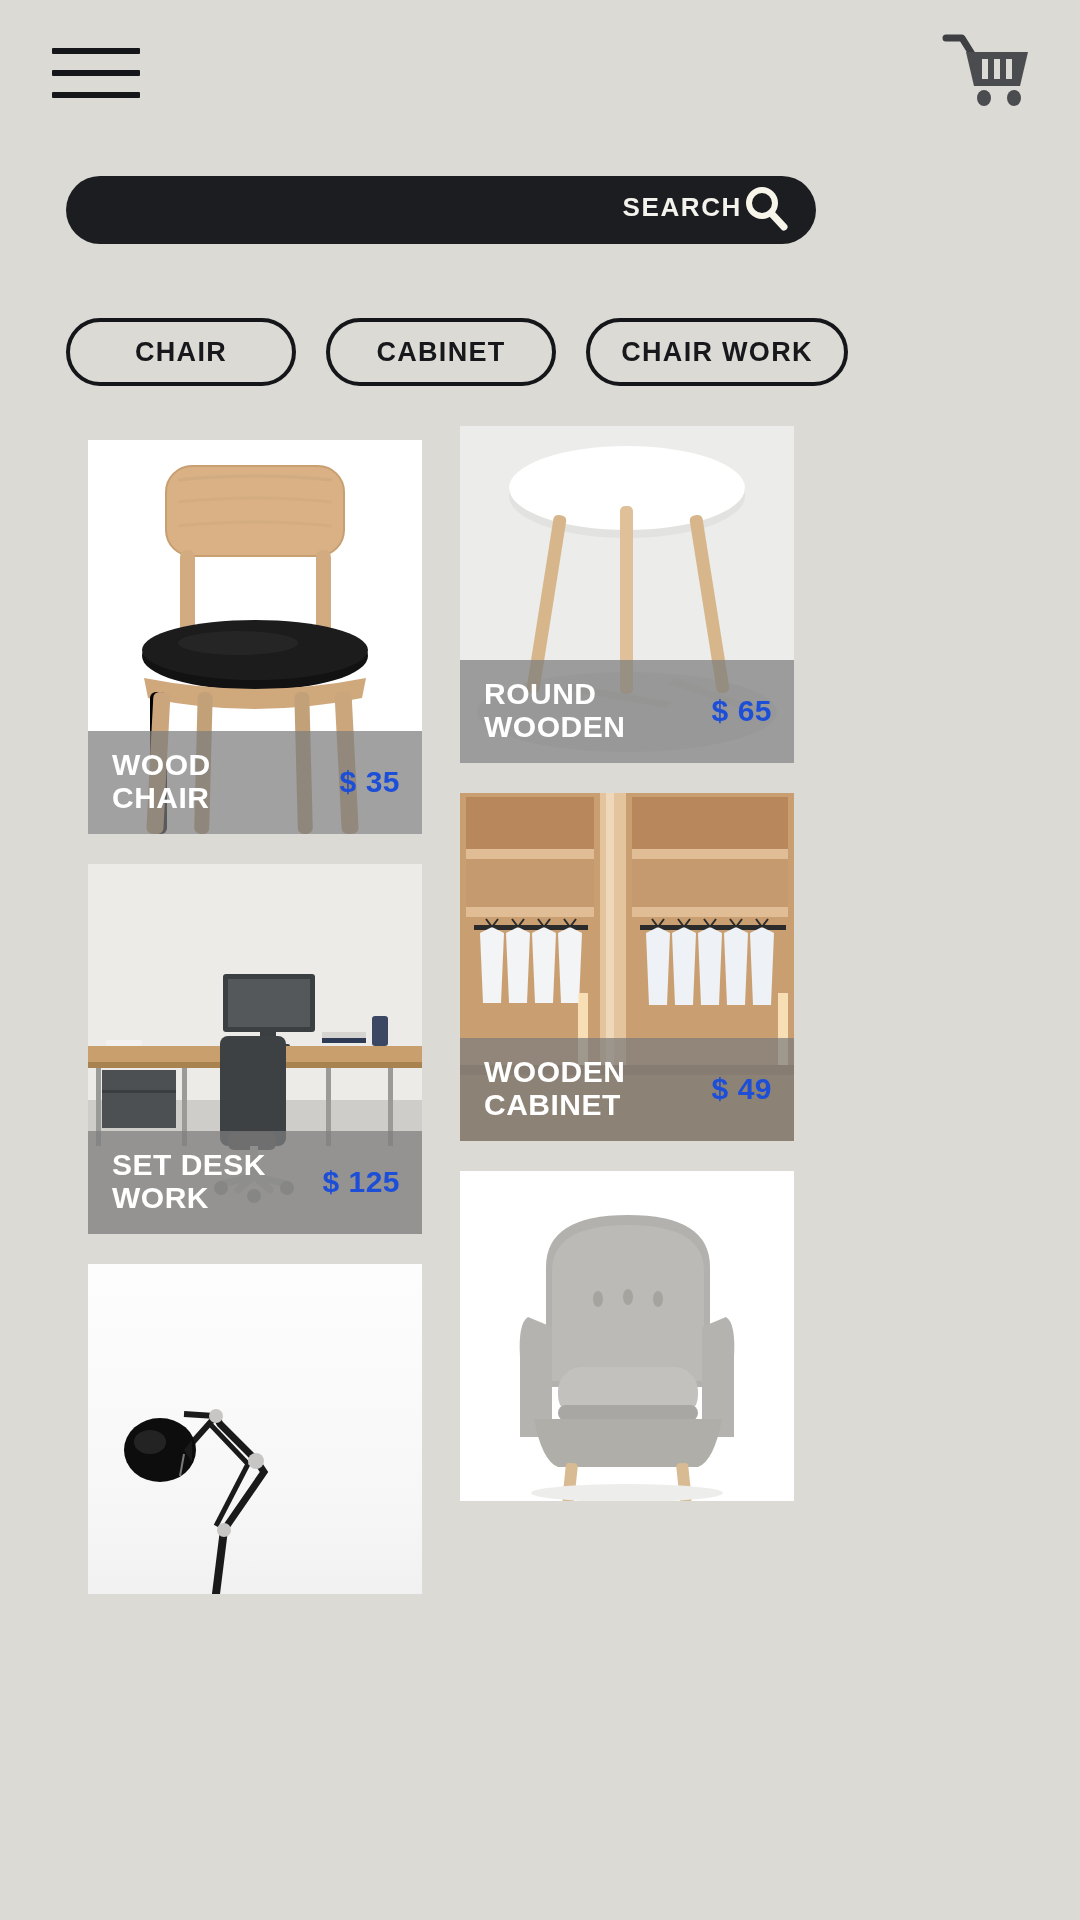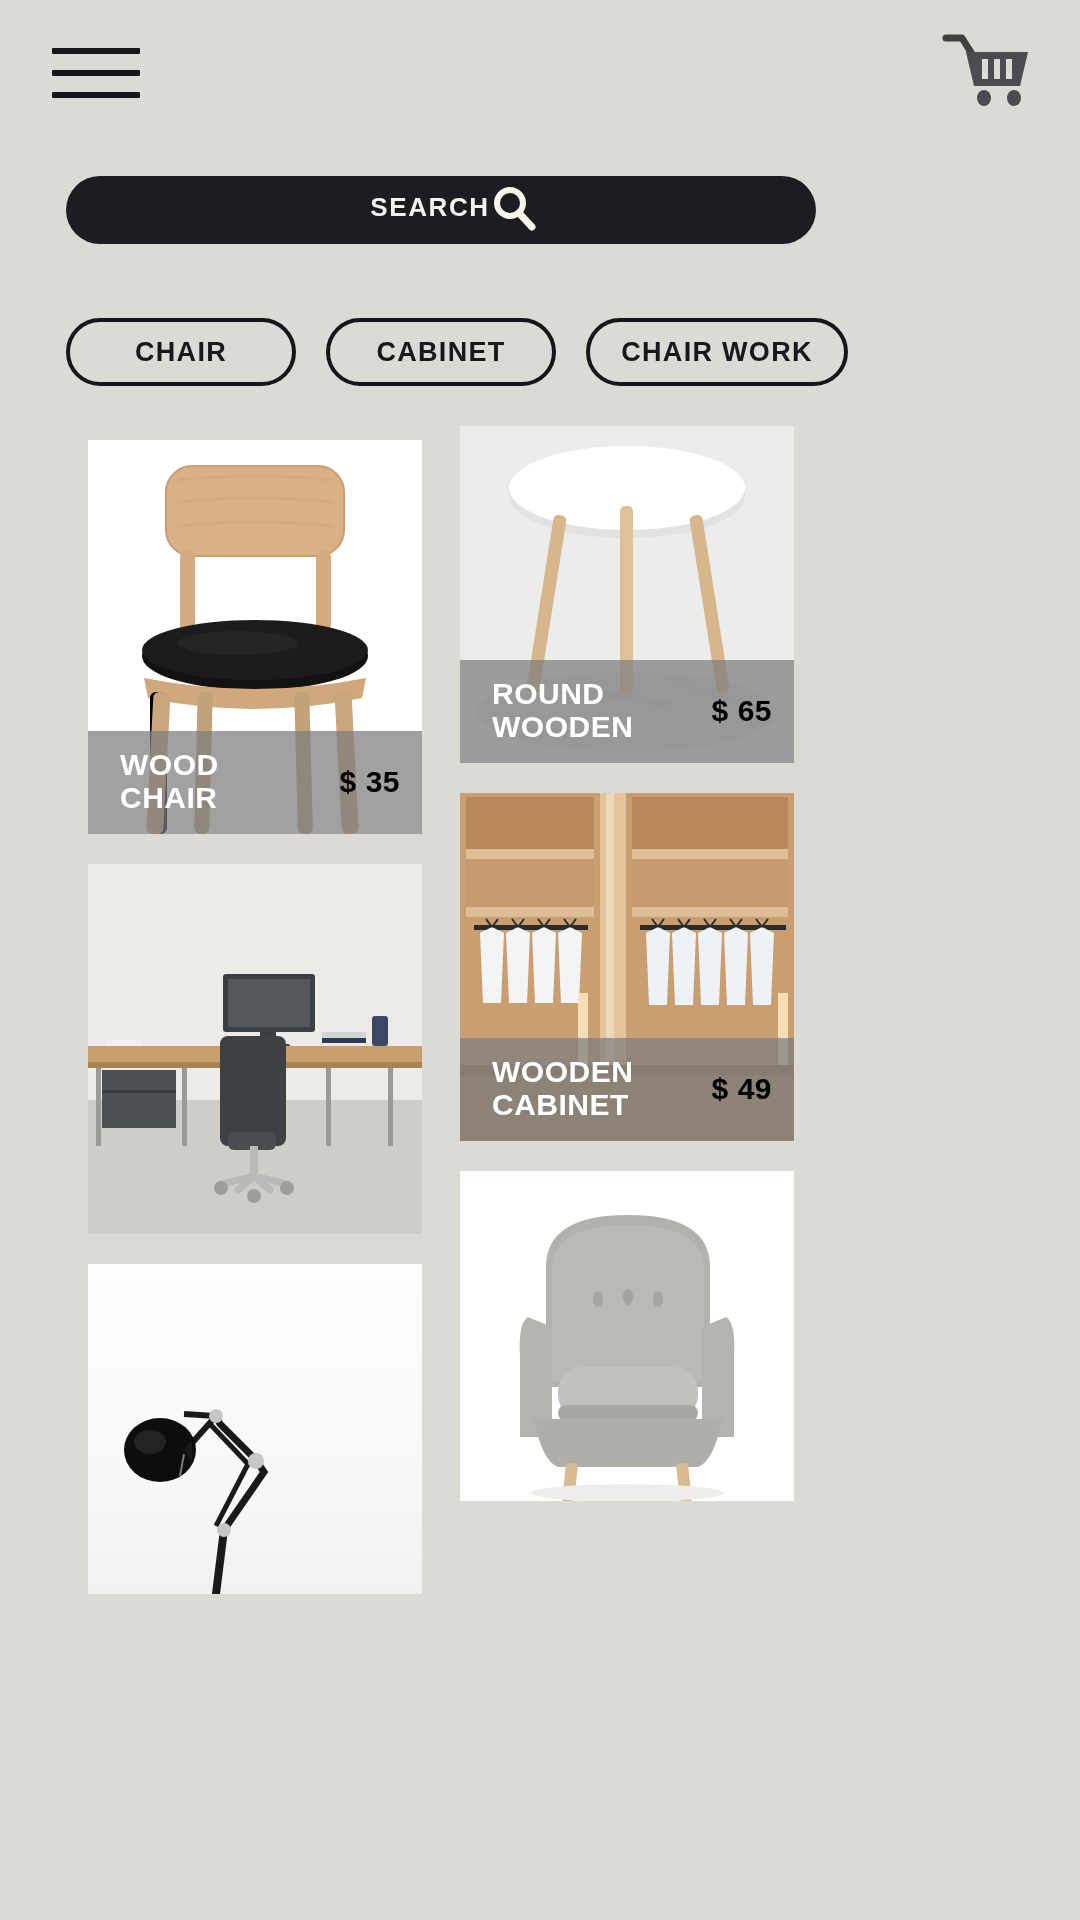--- a/index.html
+++ b/index.html
@@ -19,21 +19,21 @@
     cursor:pointer;
   }
   .hamburger span { display:block; width:88px; height:6px; background:#14161a; border-radius:1px; }
   .cart-icon { position:absolute; right:46px; top:34px; width:92px; height:72px; }
 
   
   .search-bar {
     position:absolute; left:66px; top:176px;
     width:750px; height:68px;
     background:#1b1d21; border-radius:34px;
-    display:flex; align-items:center; justify-content:center;
+    display:flex; align-items:center; justify-content:flex-end;
     padding:0 26px 5px 52px; cursor:text;
   }
   .search-text {
     color:#f4f2ec; font-size:26px; font-weight:700; letter-spacing:1.6px;
     font-family:"Liberation Sans", sans-serif;
   }
   .search-glyph { width:48px; height:48px; flex:none; }
 
   
   .pills { position:absolute; left:66px; top:318px; width:950px; height:68px; display:flex; gap:30px; }
@@ -52,27 +52,27 @@
   .col { position:absolute; width:334px; }
   .col-left  { left:88px;  }
   .col-right { left:460px; }
 
   .card { position:relative; width:334px; overflow:hidden; cursor:pointer; background:#ffffff; margin-bottom:30px; }
   .card .photo { position:absolute; inset:0; overflow:hidden; }
   .label-band {
     position:absolute; left:0; bottom:0; width:100%;
     background:rgba(125,125,125,0.72);
     display:flex; align-items:center; justify-content:space-between;
-    padding:18px 22px 20px 32px;
+    padding:18px 22px 20px 24px;
   }
   .p-name {
     color:#ffffff; font-size:30px; font-weight:700; line-height:1.08;
     letter-spacing:0.5px; max-width:190px;
   }
-  .p-price { color:#000000; font-size:30px; font-weight:700; letter-spacing:0.5px; white-space:nowrap; }
+  .p-price { color:#1d4ed8; font-size:30px; font-weight:700; letter-spacing:0.5px; white-space:nowrap; }
 
   
   .scene { position:absolute; inset:0; }
 
   
   .sc-chair { background:#ffffff; }
   
   .sc-table { background:linear-gradient(180deg,#f2f2f1 0%,#e9e9e8 55%,#dededc 100%); }
   
   .sc-desk { background:linear-gradient(180deg,#eceae6 0%,#e7e5e1 62%,#cfcdca 100%); }
@@ -204,20 +204,27 @@
               <rect x="132" y="172" width="66" height="110" rx="8" fill="#3e4144"></rect>
               <rect x="140" y="268" width="48" height="18" rx="6" fill="#4b4e51"></rect>
               <rect x="162" y="282" width="8" height="34" fill="#b9b9b8"></rect>
               <path d="M134 320 L166 312 L198 320" stroke="#b9b9b8" stroke-width="7" fill="none" stroke-linecap="round"></path>
               <path d="M150 326 L166 312 L182 326" stroke="#b9b9b8" stroke-width="7" fill="none" stroke-linecap="round"></path>
               <circle cx="133" cy="324" r="7" fill="#9d9d9c"></circle>
               <circle cx="199" cy="324" r="7" fill="#9d9d9c"></circle>
               <circle cx="166" cy="332" r="7" fill="#9d9d9c"></circle>
             </svg>
           </div>
+        </div>
+        <div class="label-band">
+          <div class="p-name">
+            <div>SET DESK</div>
+            <div>WORK</div>
+          </div>
+          <div class="p-price">$ 125</div>
         </div>
       </div>
 
       <div class="card" style="height:330px;">
         <div class="photo">
           <div class="scene sc-lamp">
             <svg viewBox="0 0 334 330" width="334" height="330" aria-hidden="true">
 
               <path d="M96 188 L128 152 L96 150" stroke="#1a1a1a" stroke-width="6" fill="none"></path>
               <path d="M128 152 L132 160 L168 196" stroke="#1a1a1a" stroke-width="7" fill="none" stroke-linecap="round"></path>

